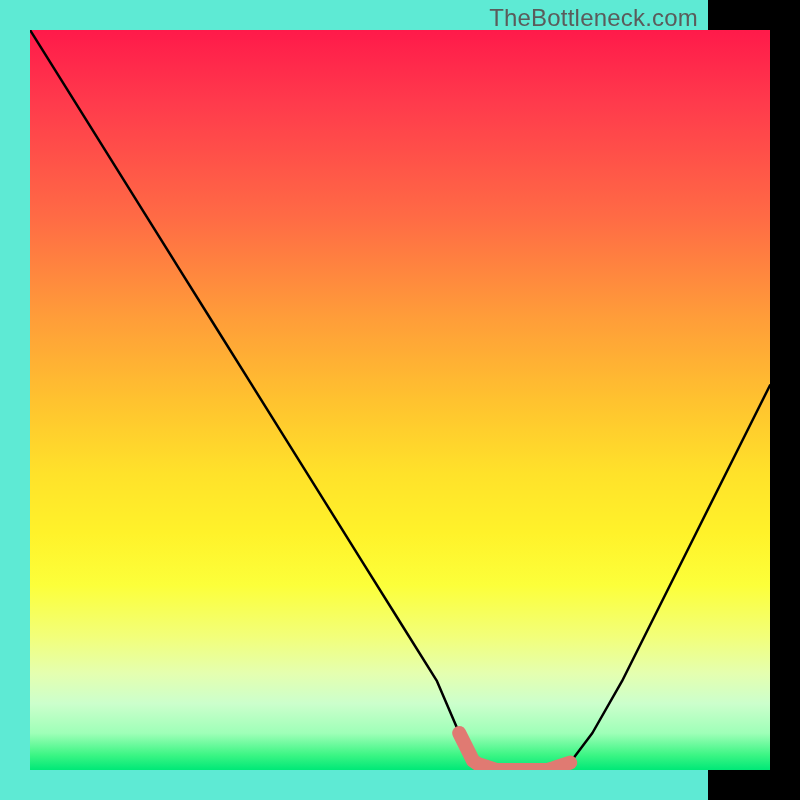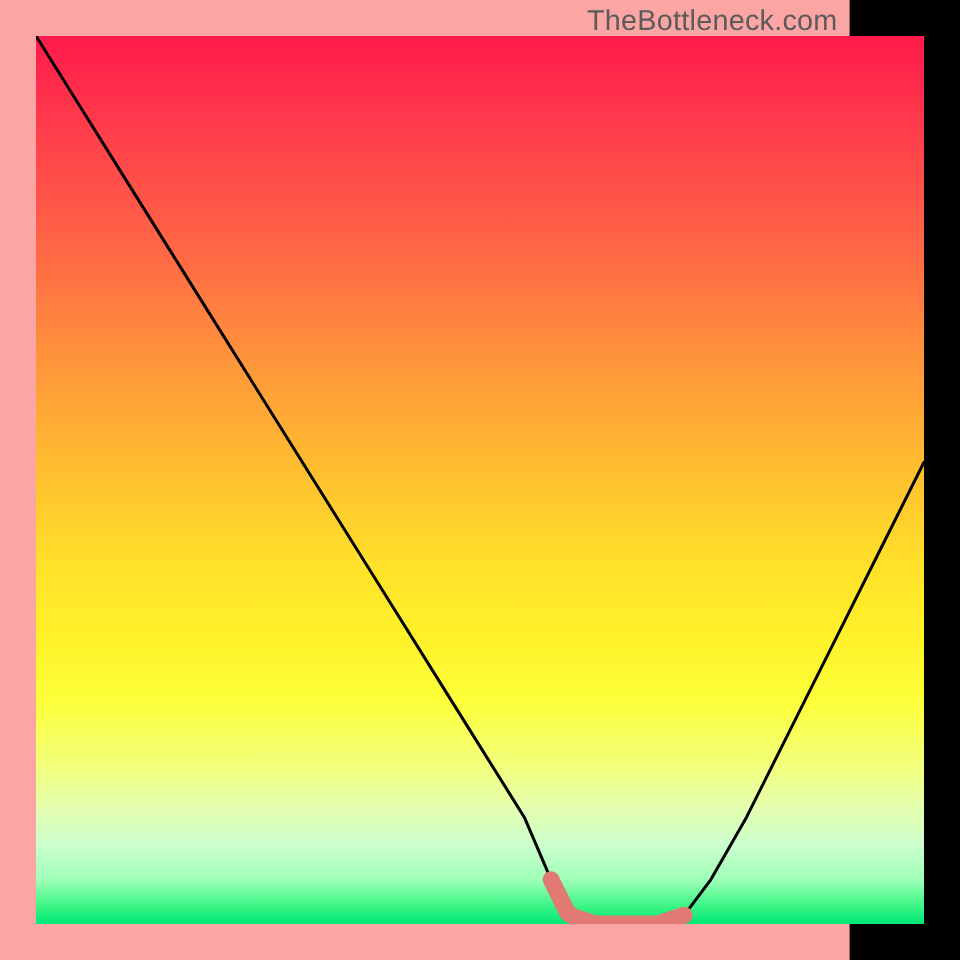--- a/index.html
+++ b/index.html
@@ -8,21 +8,21 @@
     width: 800px;
     height: 800px;
     background: #000;
     overflow: hidden;
     font-family: Arial, Helvetica, sans-serif;
   }
   .frame {
     position: relative;
     width: 708px;
     height: 800px;
-    background: #fca5a5;
+    background: #5eead4;
   }
   .watermark {
     position: absolute;
     top: 4px;
     right: 10px;
     color: #5b5b5b;
     font-size: 24px;
     font-weight: 500;
     letter-spacing: 0.2px;
     z-index: 20;

